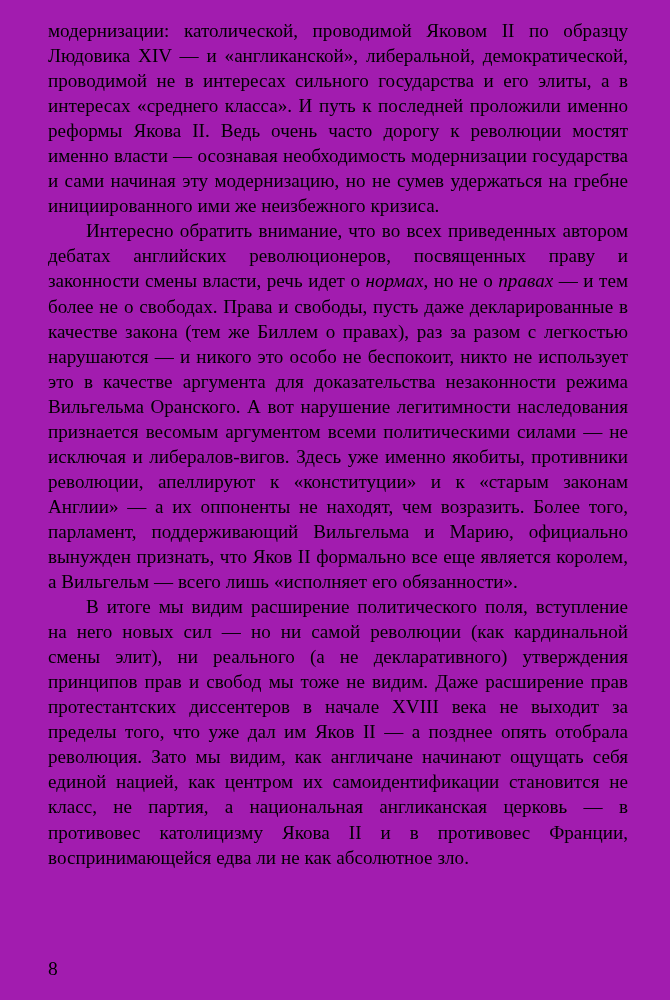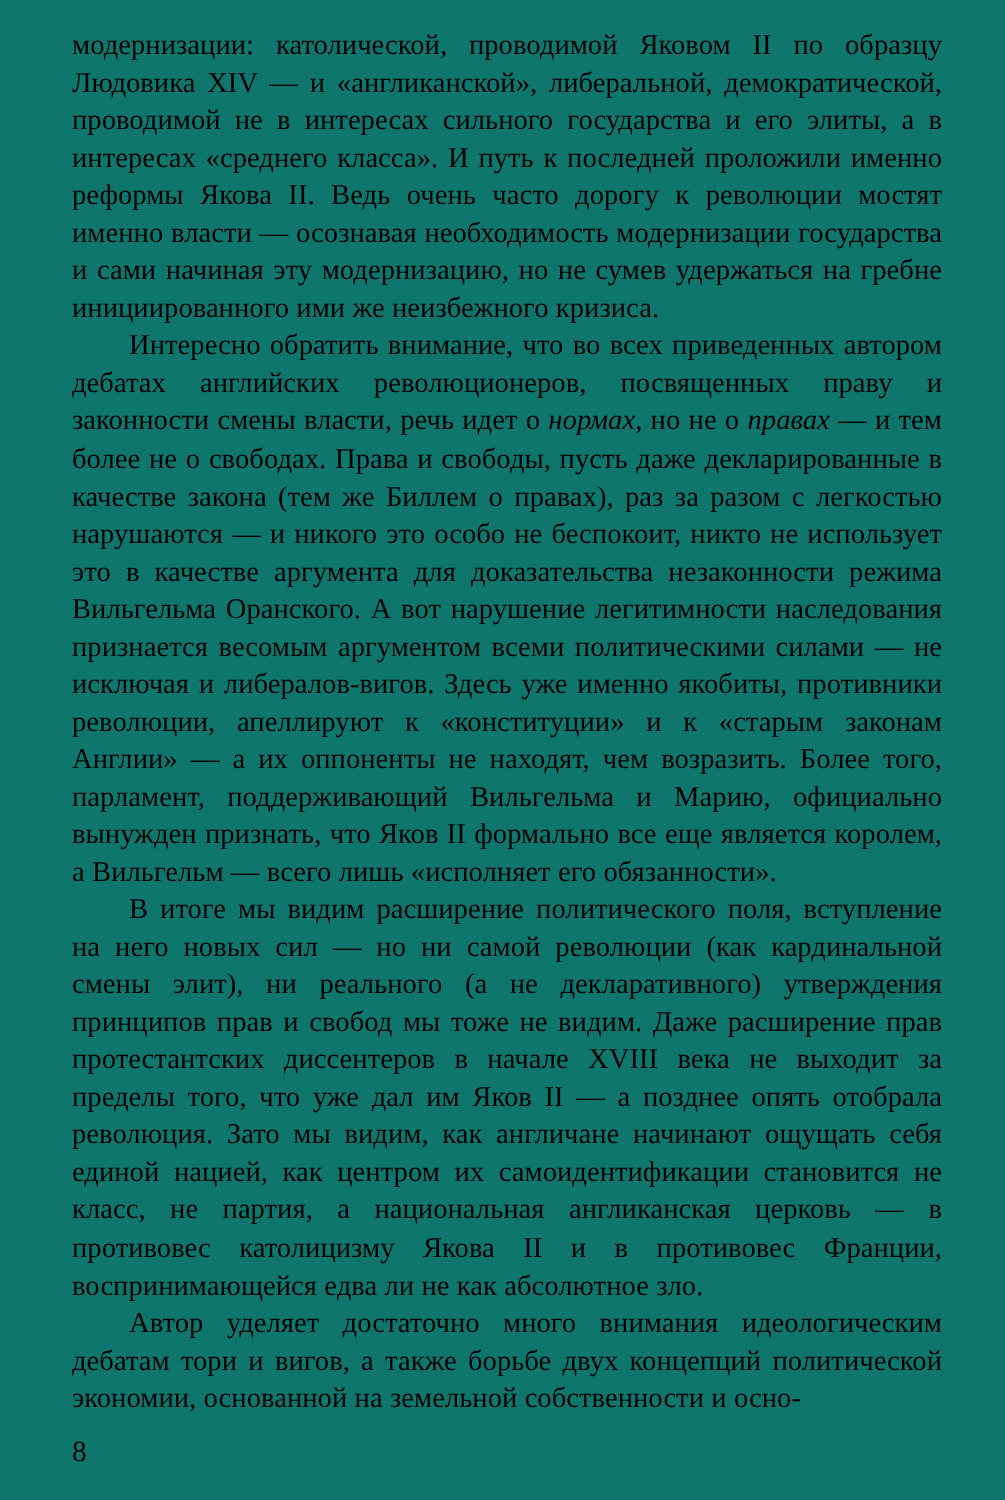--- a/index.html
+++ b/index.html
@@ -14,21 +14,21 @@
     font-family: "Liberation Serif", "DejaVu Serif", serif;
     color: #000000;
     position: relative;
   }
   #page {
     position: absolute;
     left: 0;
     top: 0;
     width: 670px;
     height: 1000px;
-    background: #0f766e;
+    background: #a21caf;
   }
   #textblock {
     position: absolute;
     left: 48px;
     top: 18px;
     width: 580px;
   }
   p.para {
     margin: 0;
     padding: 0;
@@ -62,19 +62,18 @@
 <div id="page">
 
   <div id="textblock">
 
     <p class="para first">модернизации: католической, проводимой Яковом II по образцу Людовика XIV — и «англиканской», либеральной, демократической, проводимой не в интересах сильного государства и его элиты, а в интересах «среднего класса». И путь к последней проложили именно реформы Якова II. Ведь очень часто дорогу к революции мостят именно власти — осознавая необходимость модернизации государства и сами начиная эту модернизацию, но не сумев удержаться на гребне инициированного ими же неизбежного кризиса.</p>
 
     <p class="para"><span>Интересно обратить внимание, что во всех приведенных автором дебатах английских революционеров, посвященных праву и законности смены власти, речь идет о </span><em class="it">нормах</em><span>, но не о </span><em class="it">правах</em><span> — и тем более не о свободах. Права и свободы, пусть даже декларированные в качестве закона (тем же Биллем о правах), раз за разом с легкостью нарушаются — и никого это особо не беспокоит, никто не использует это в качестве аргумента для доказательства незаконности режима Вильгельма Оранского. А вот нарушение легитимности наследования признается весомым аргументом всеми политическими силами — не исключая и либералов-вигов. Здесь уже именно якобиты, противники революции, апеллируют к «конституции» и к «старым законам Англии» — а их оппоненты не находят, чем возразить. Более того, парламент, поддерживающий Вильгельма и Марию, официально вынужден признать, что Яков II формально все еще является королем, а Вильгельм — всего лишь «исполняет его обязанности».</span></p>
 
     <p class="para">В итоге мы видим расширение политического поля, вступление на него новых сил — но ни самой революции (как кардинальной смены элит), ни реального (а не декларативного) утверждения принципов прав и свобод мы тоже не видим. Даже расширение прав протестантских диссентеров в начале XVIII века не выходит за пределы того, что уже дал им Яков II — а позднее опять отобрала революция. Зато мы видим, как англичане начинают ощущать себя единой нацией, как центром их самоидентификации становится не класс, не партия, а национальная англиканская церковь — в противовес католицизму Якова II и в противовес Франции, воспринимающейся едва ли не как абсолютное зло.</p>
 
-    <p class="para">Автор уделяет достаточно много внимания идеологическим дебатам тори и вигов, а также борьбе двух концепций политической экономии, основанной на земельной собственности и осно-</p>
 
   </div>
 
   <div id="pagenum">8</div>
 
 </div>
 
 </body></html>

